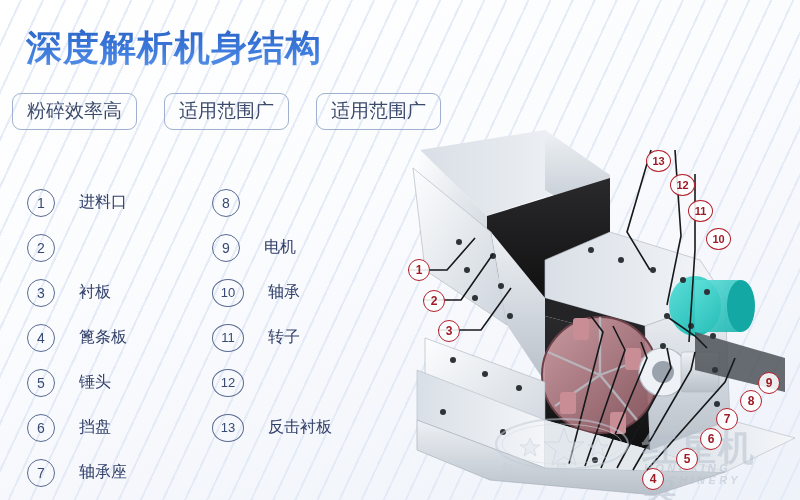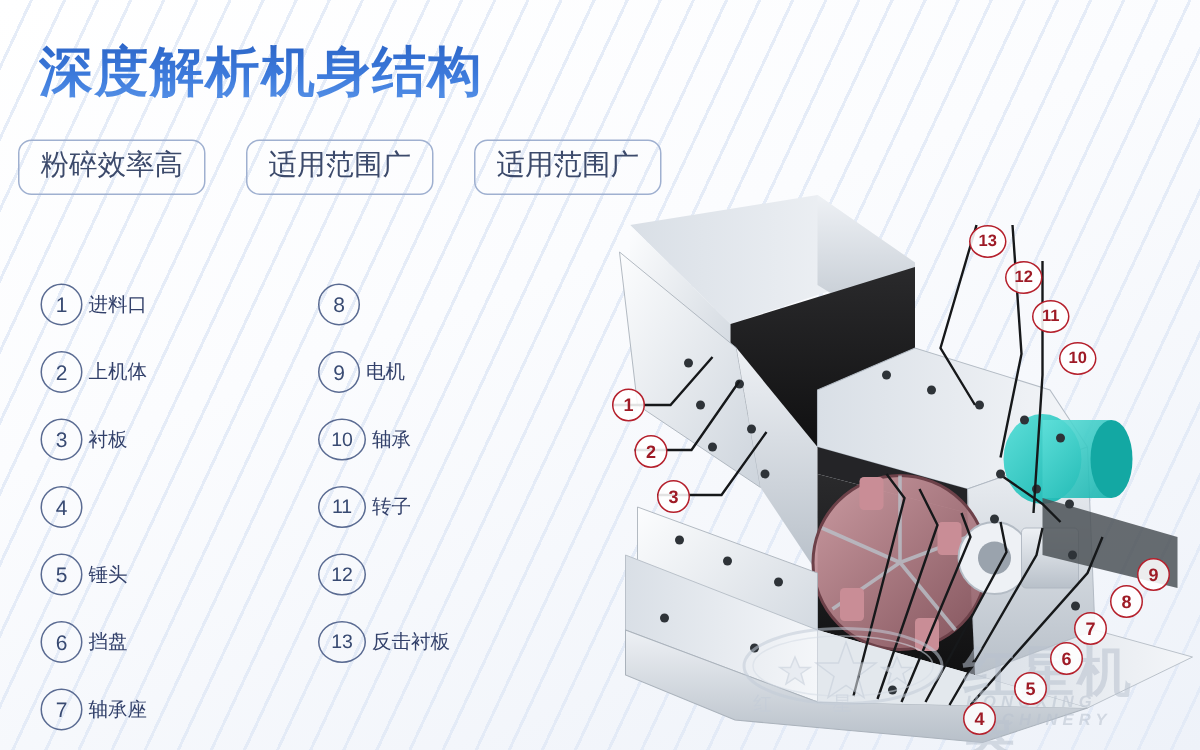--- a/index.html
+++ b/index.html
@@ -41,21 +41,21 @@
   .legend-col.left{left:0;}
   .legend-col.right{left:185px;}
   .legend-item{display:flex;align-items:center;height:45px;}
   .lg-num{
     width:26px;height:26px;min-width:26px;border-radius:50%;
     border:1.3px solid #5a6b92;color:#384a72;
     display:flex;align-items:center;justify-content:center;
     font-size:14px;line-height:1;
   }
   .lg-num.wide{width:30px;min-width:30px;height:26px;border-radius:50%;font-size:13px;}
-  .lg-text{margin-left:4px;font-size:13px;color:#32406a;white-space:nowrap;}
+  .lg-text{margin-left:24px;font-size:16px;color:#32406a;white-space:nowrap;}
   
   .machine{position:absolute;left:395px;top:120px;width:405px;height:380px;}
   .machine svg{display:block;}
   
   .callout{
     position:absolute;width:22px;height:22px;border-radius:50%;
     border:1.8px solid #b5202c;background:rgba(255,255,255,.88);
     color:#9e1b26;font-size:12px;font-weight:bold;
     display:flex;align-items:center;justify-content:center;
     line-height:1;box-sizing:border-box;
@@ -88,28 +88,28 @@
 
   <div class="legend">
 
     <div class="legend-col left">
       <div class="legend-item">
         <span class="lg-num">1</span>
         <span class="lg-text">进料口</span>
       </div>
       <div class="legend-item">
         <span class="lg-num">2</span>
-        <span class="lg-text">上机体</span>
       </div>
       <div class="legend-item">
         <span class="lg-num">3</span>
         <span class="lg-text">衬板</span>
       </div>
       <div class="legend-item">
         <span class="lg-num">4</span>
+        <span class="lg-text">篦条板</span>
       </div>
       <div class="legend-item">
         <span class="lg-num">5</span>
         <span class="lg-text">锤头</span>
       </div>
       <div class="legend-item">
         <span class="lg-num">6</span>
         <span class="lg-text">挡盘</span>
       </div>
       <div class="legend-item">

